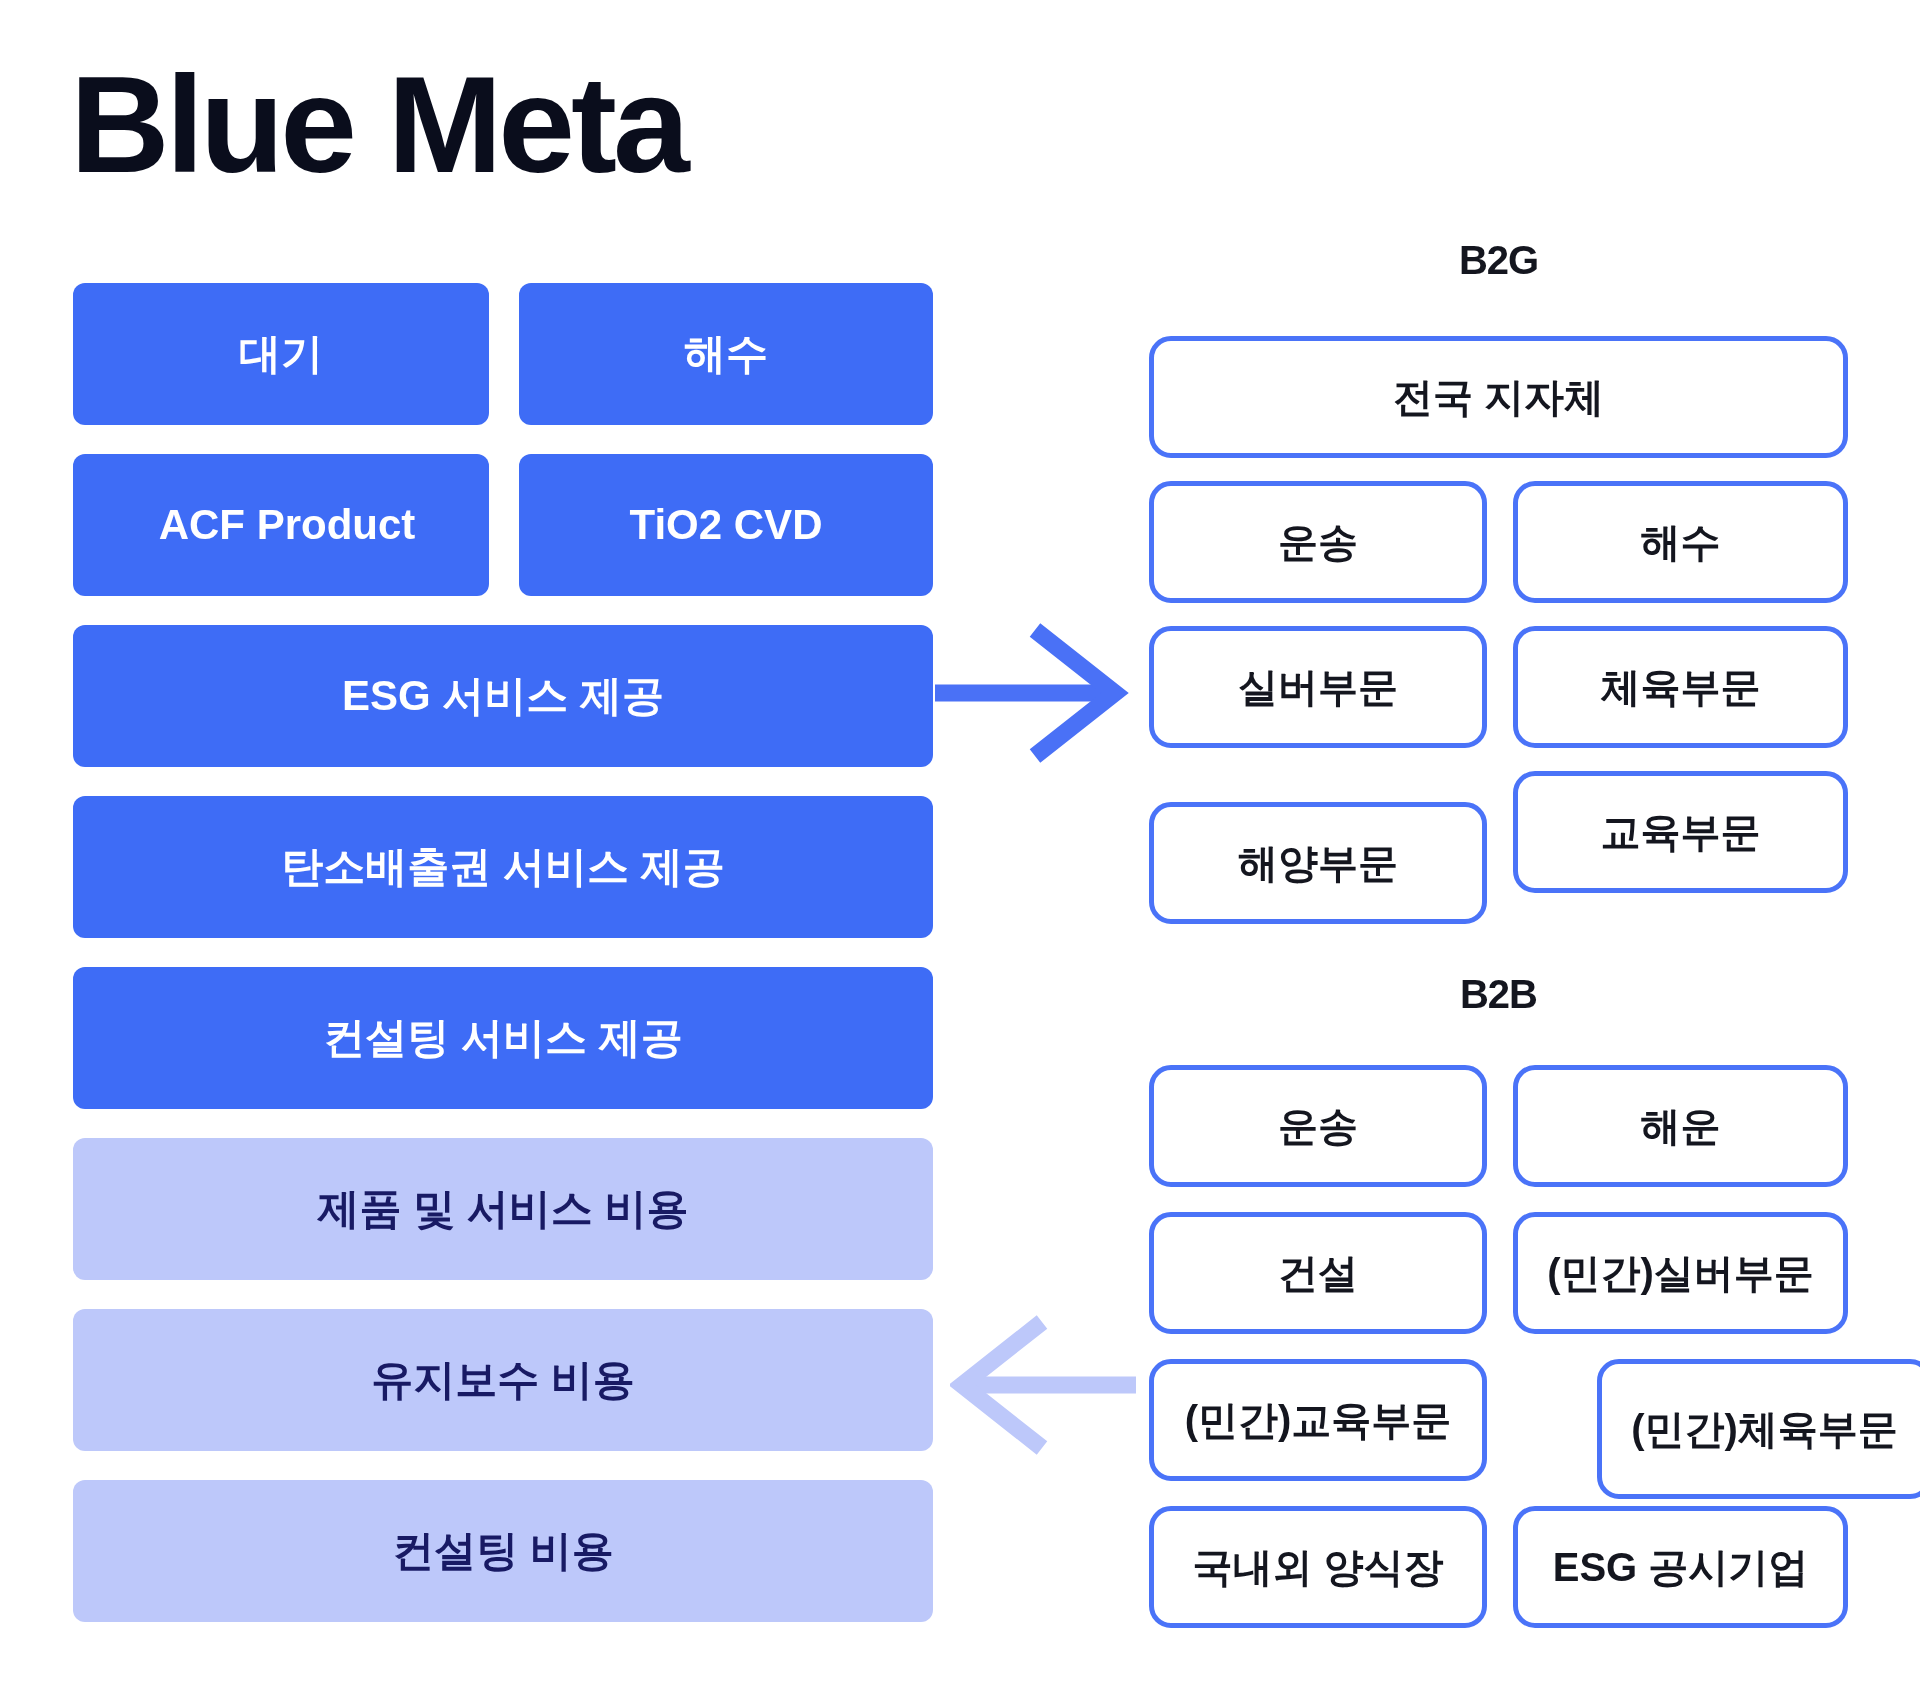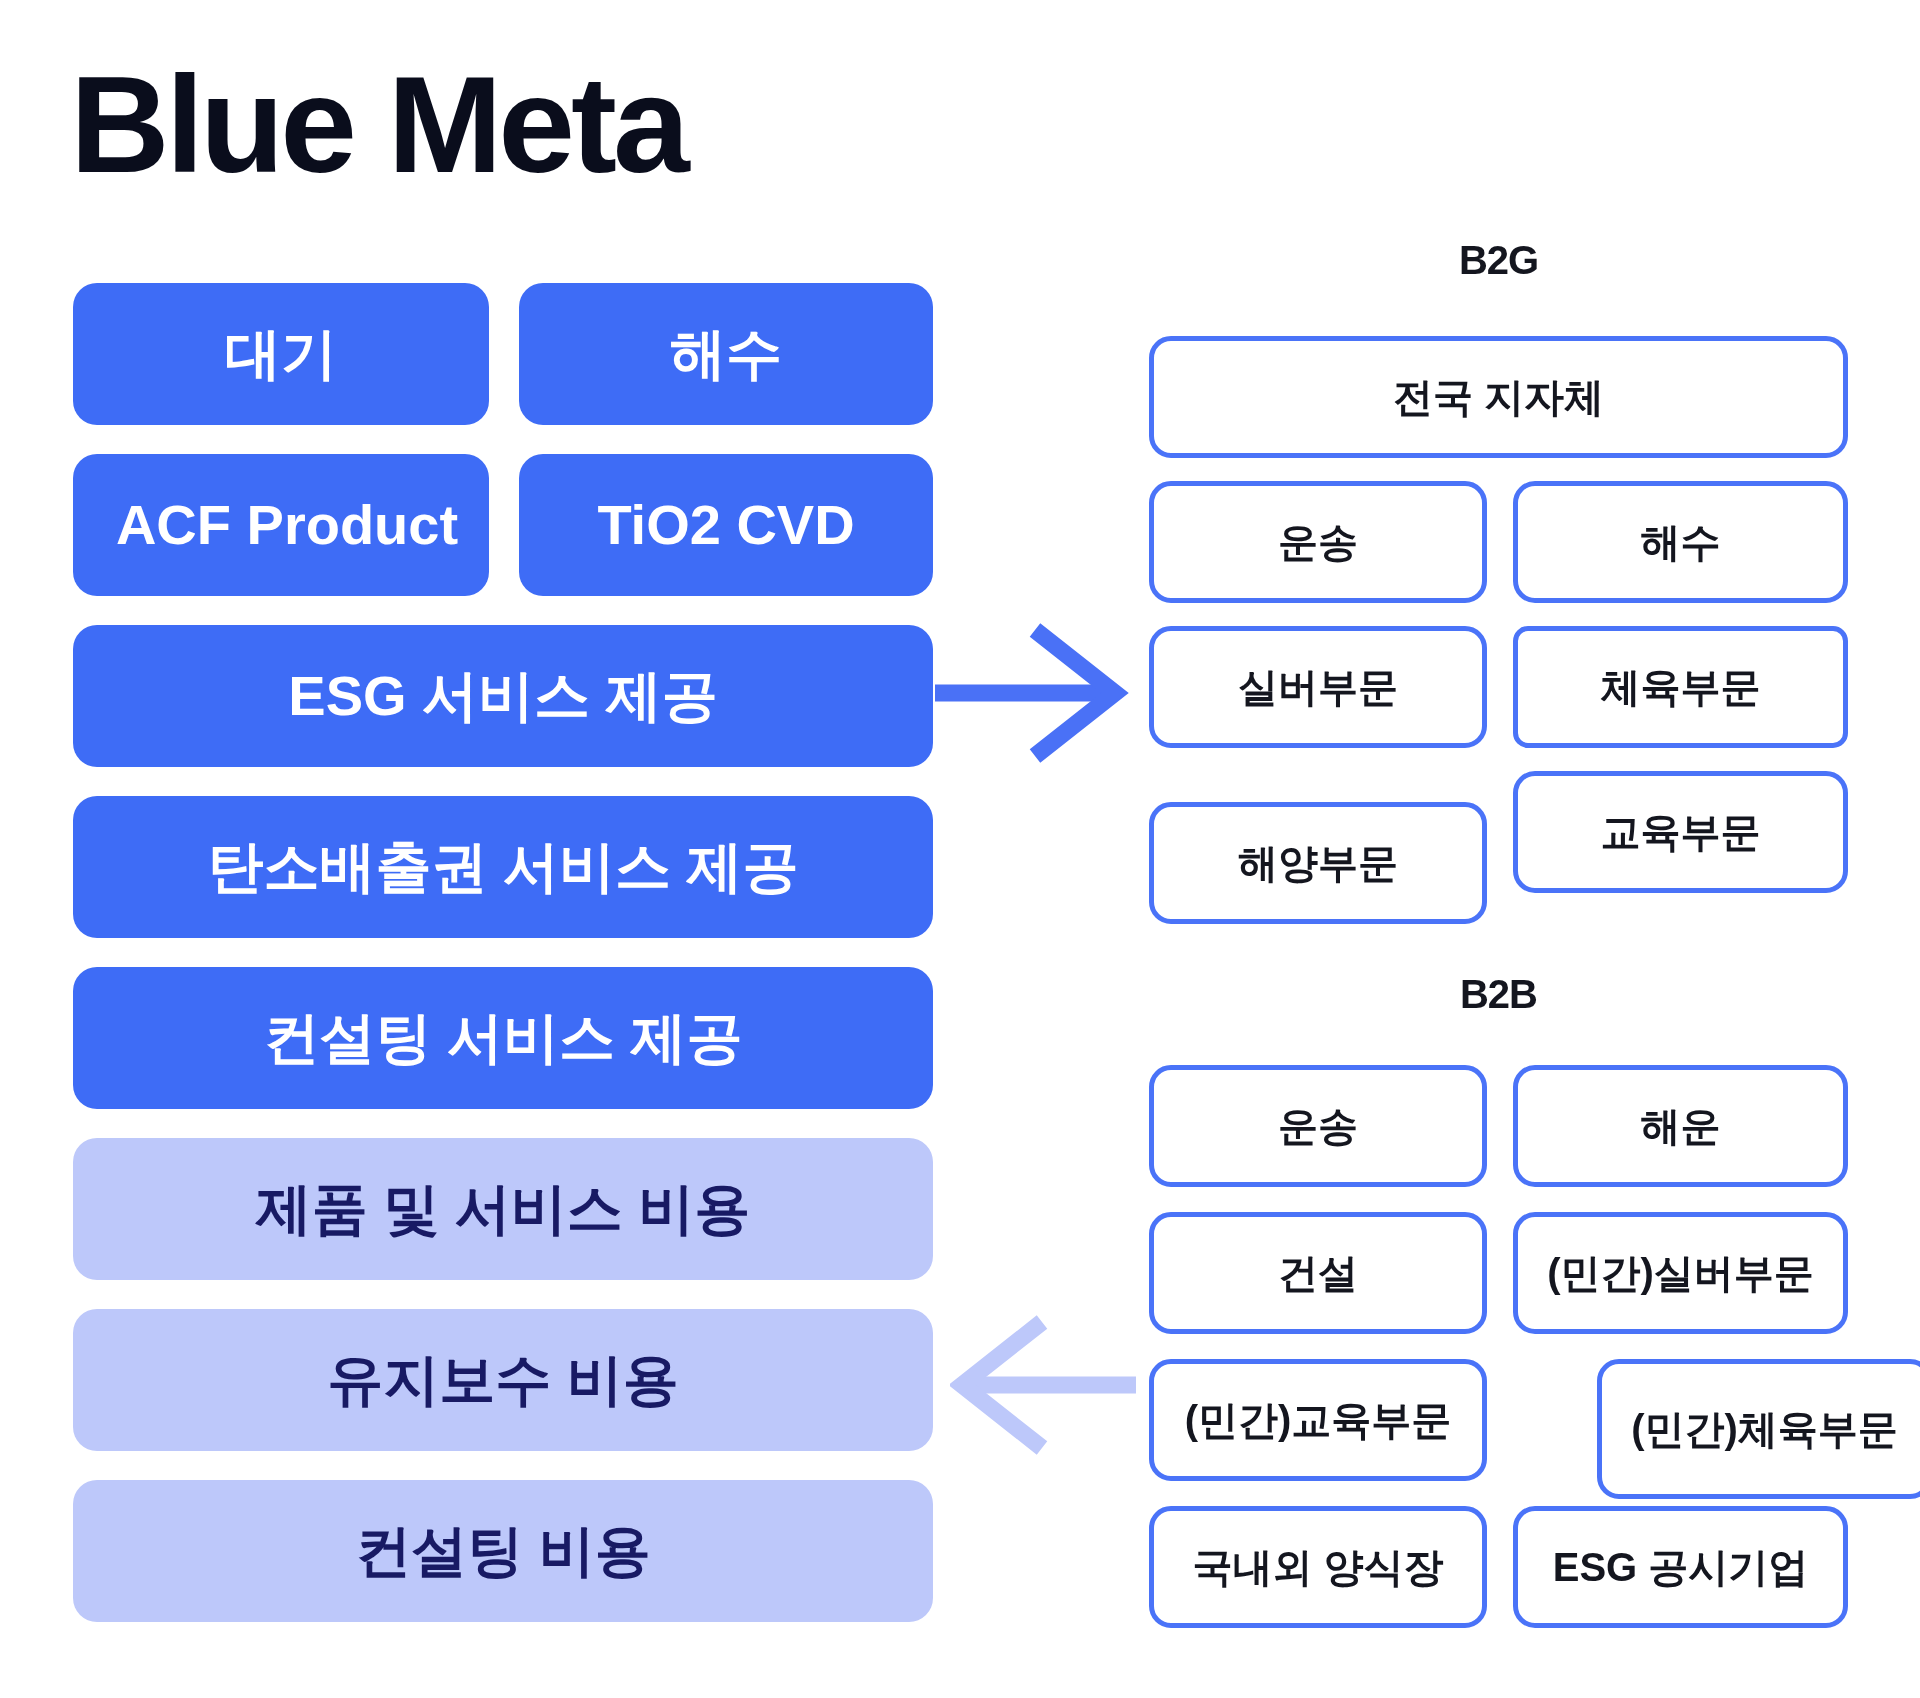--- a/index.html
+++ b/index.html
@@ -31,22 +31,22 @@
     color:var(--logo-navy);
     line-height:1.05;
     white-space:nowrap;
   }
   .box{
     position:absolute;
     display:flex;
     align-items:center;
     justify-content:center;
     box-sizing:border-box;
-    border-radius:24px;
-    font-size:56px;
+    border-radius:12px;
+    font-size:42px;
     font-weight:600;
     text-align:center;
     line-height:1.2;
     white-space:nowrap;
   }
   .filled{ background:var(--primary-blue); color:var(--box-text-white); }
   .light{ background:var(--light-lavender); color:var(--light-box-text); }
   .outlined{
     background:transparent;
     border:5px solid var(--outline-blue);
@@ -106,21 +106,21 @@
   </svg>
 
   <div class="section-heading" style="left:1149px;top:238px;">B2G</div>
 
   <div class="box outlined" style="left:1149px;top:336px;width:699px;height:122px;">전국 지자체</div>
 
   <div class="box outlined" style="left:1149px;top:481px;width:338px;height:122px;">운송</div>
   <div class="box outlined" style="left:1513px;top:481px;width:335px;height:122px;">해수</div>
 
   <div class="box outlined" style="left:1149px;top:626px;width:338px;height:122px;">실버부문</div>
-  <div class="box outlined" style="left:1513px;top:626px;width:335px;height:122px;border-radius:15px;">체육부문</div>
+  <div class="box outlined" style="left:1513px;top:626px;width:335px;height:122px;">체육부문</div>
 
   <div class="box outlined" style="left:1149px;top:802px;width:338px;height:122px;">해양부문</div>
   <div class="box outlined" style="left:1513px;top:771px;width:335px;height:122px;">교육부문</div>
 
   <div class="section-heading" style="left:1149px;top:972px;">B2B</div>
 
   <div class="box outlined" style="left:1149px;top:1065px;width:338px;height:122px;">운송</div>
   <div class="box outlined" style="left:1513px;top:1065px;width:335px;height:122px;">해운</div>
 
   <div class="box outlined" style="left:1149px;top:1212px;width:338px;height:122px;">건설</div>

